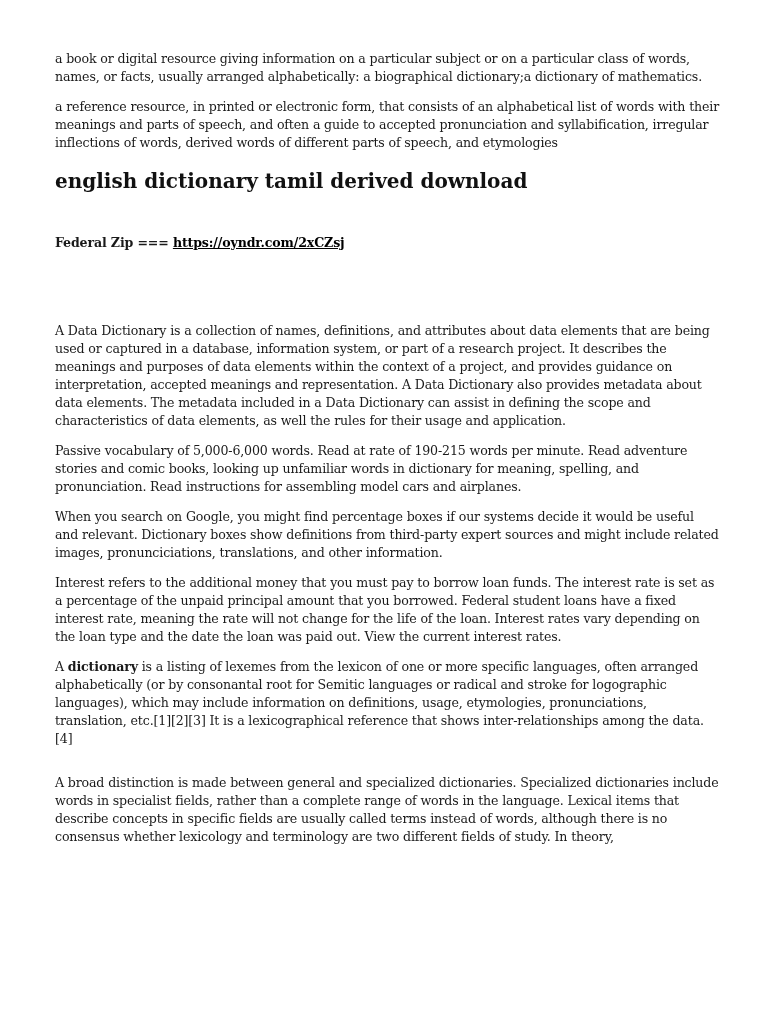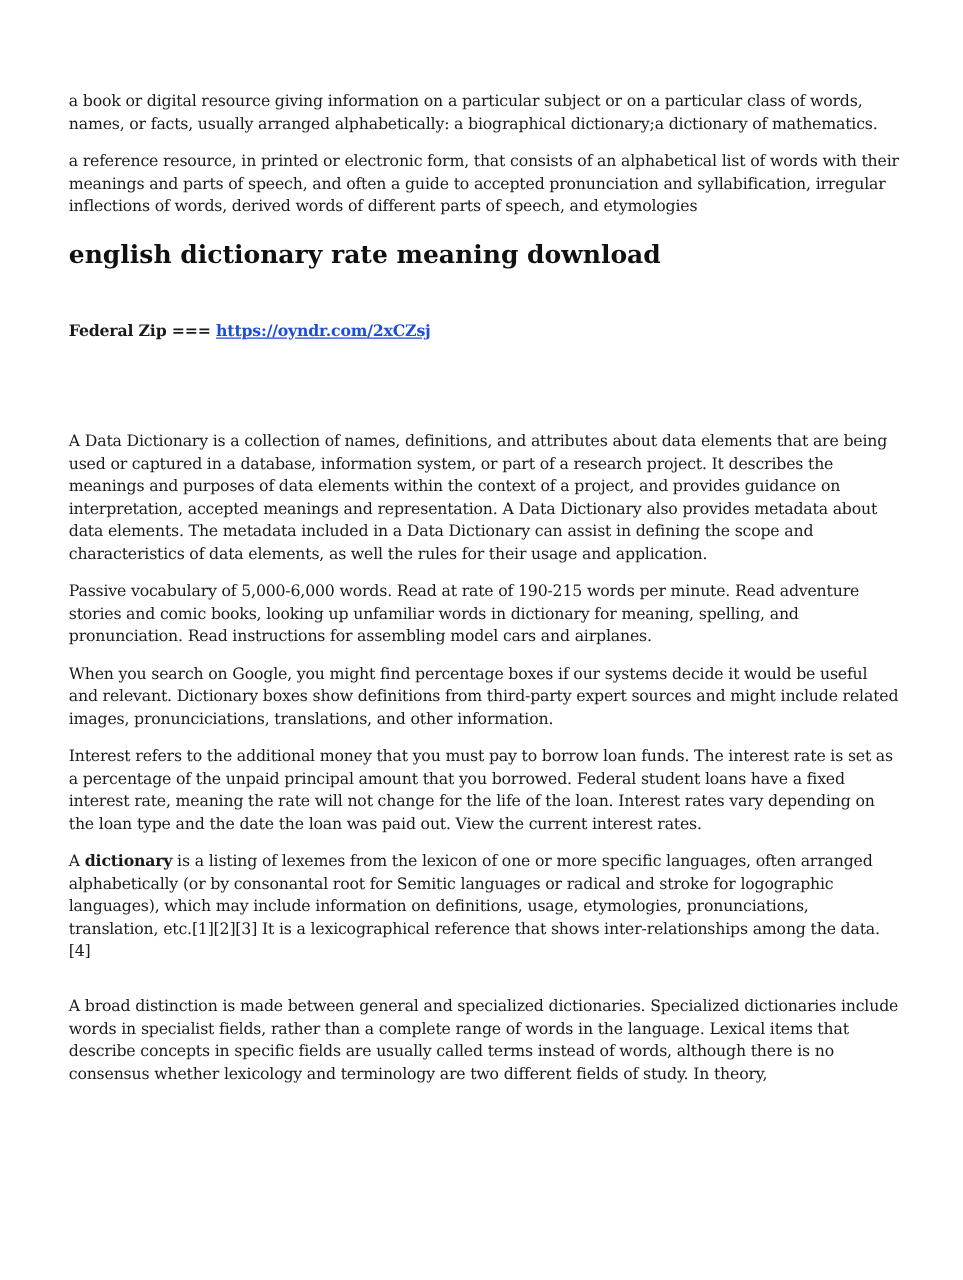--- a/index.html
+++ b/index.html
@@ -1,35 +1,35 @@
 <!DOCTYPE html>
 <html><head>
 <meta charset="utf-8">
 <style>
   html, body { margin: 0; padding: 0; background: #ffffff; }
   body { width: 770px; height: 1024px; overflow: hidden; position: relative; }
-  .page { position: absolute; left: 55px; top: 72px; width: 665px;
+  .page { position: absolute; left: 55px; top: 50px; width: 665px;
     font-family: "DejaVu Serif", serif; font-size: 12.6px; line-height: 18px;
     color: #1a1a1a; letter-spacing: -0.15px; }
   .page p { margin: 0 0 12px 0; }
   h1 { font-family: "DejaVu Serif", serif; font-size: 20px; font-weight: bold;
     line-height: 26px; margin: 16px 0 0 0; color: #111; letter-spacing: 0; }
   .dl { font-weight: bold; margin-top: 40px !important; margin-bottom: 0 !important; }
-  .dl a { color: #1d4ed8; text-decoration: underline; }
+  .dl a { color: #000000; text-decoration: underline; }
   .spacer { height: 70px; }
   .gap { height: 14px; }
 </style>
 </head>
 <body>
 
 <div class="page">
   <p>a book or digital resource giving information on a particular subject or on a particular class of words, names, or facts, usually arranged alphabetically: a biographical dictionary;a dictionary of mathematics.</p>
   <p>a reference resource, in printed or electronic form, that consists of an alphabetical list of words with their meanings and parts of speech, and often a guide to accepted pronunciation and syllabification, irregular inflections of words, derived words of different parts of speech, and etymologies</p>
 
-  <h1>english dictionary rate meaning download</h1>
+  <h1>english dictionary tamil derived download</h1>
 
   <p class="dl">
     <span>Federal Zip ===</span>
     <a>https://oyndr.com/2xCZsj</a>
   </p>
 
   <div class="spacer"></div>
 
   <p>A Data Dictionary is a collection of names, definitions, and attributes about data elements that are being used or captured in a database, information system, or part of a research project. It describes the meanings and purposes of data elements within the context of a project, and provides guidance on interpretation, accepted meanings and representation. A Data Dictionary also provides metadata about data elements. The metadata included in a Data Dictionary can assist in defining the scope and characteristics of data elements, as well the rules for their usage and application.</p>
   <p>Passive vocabulary of 5,000-6,000 words. Read at rate of 190-215 words per minute. Read adventure stories and comic books, looking up unfamiliar words in dictionary for meaning, spelling, and pronunciation. Read instructions for assembling model cars and airplanes.</p>

